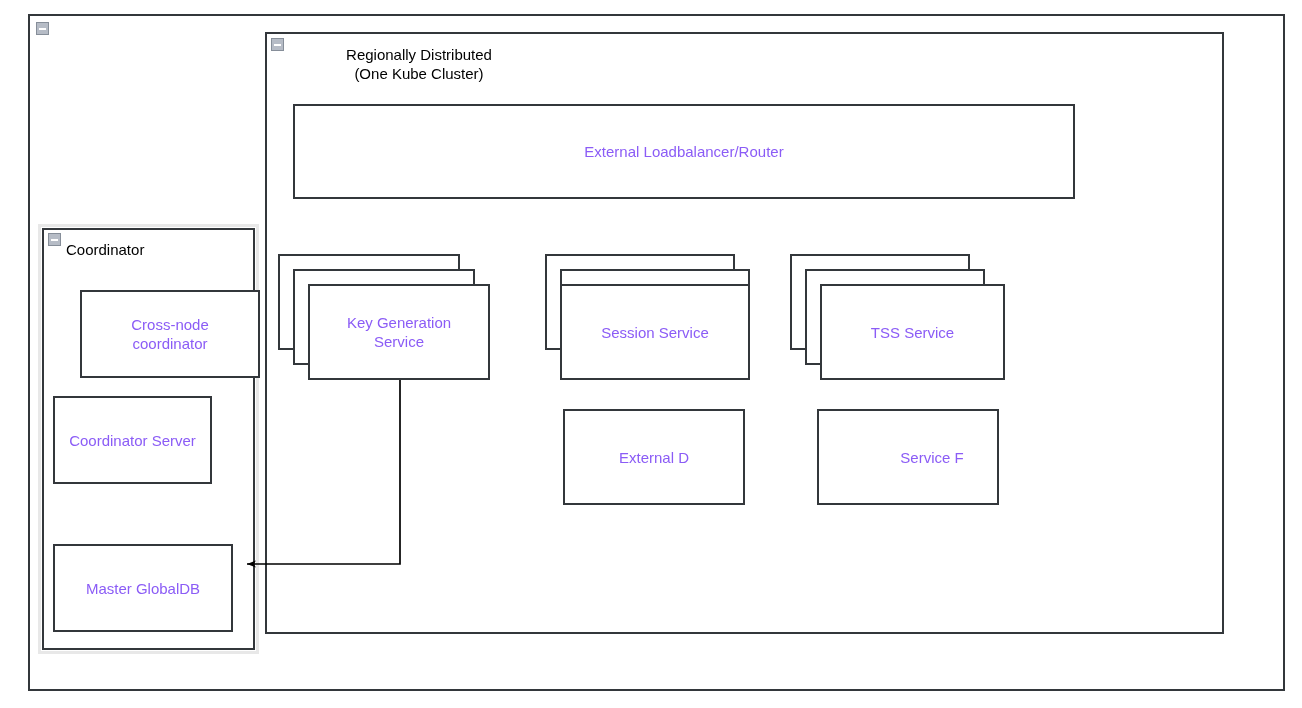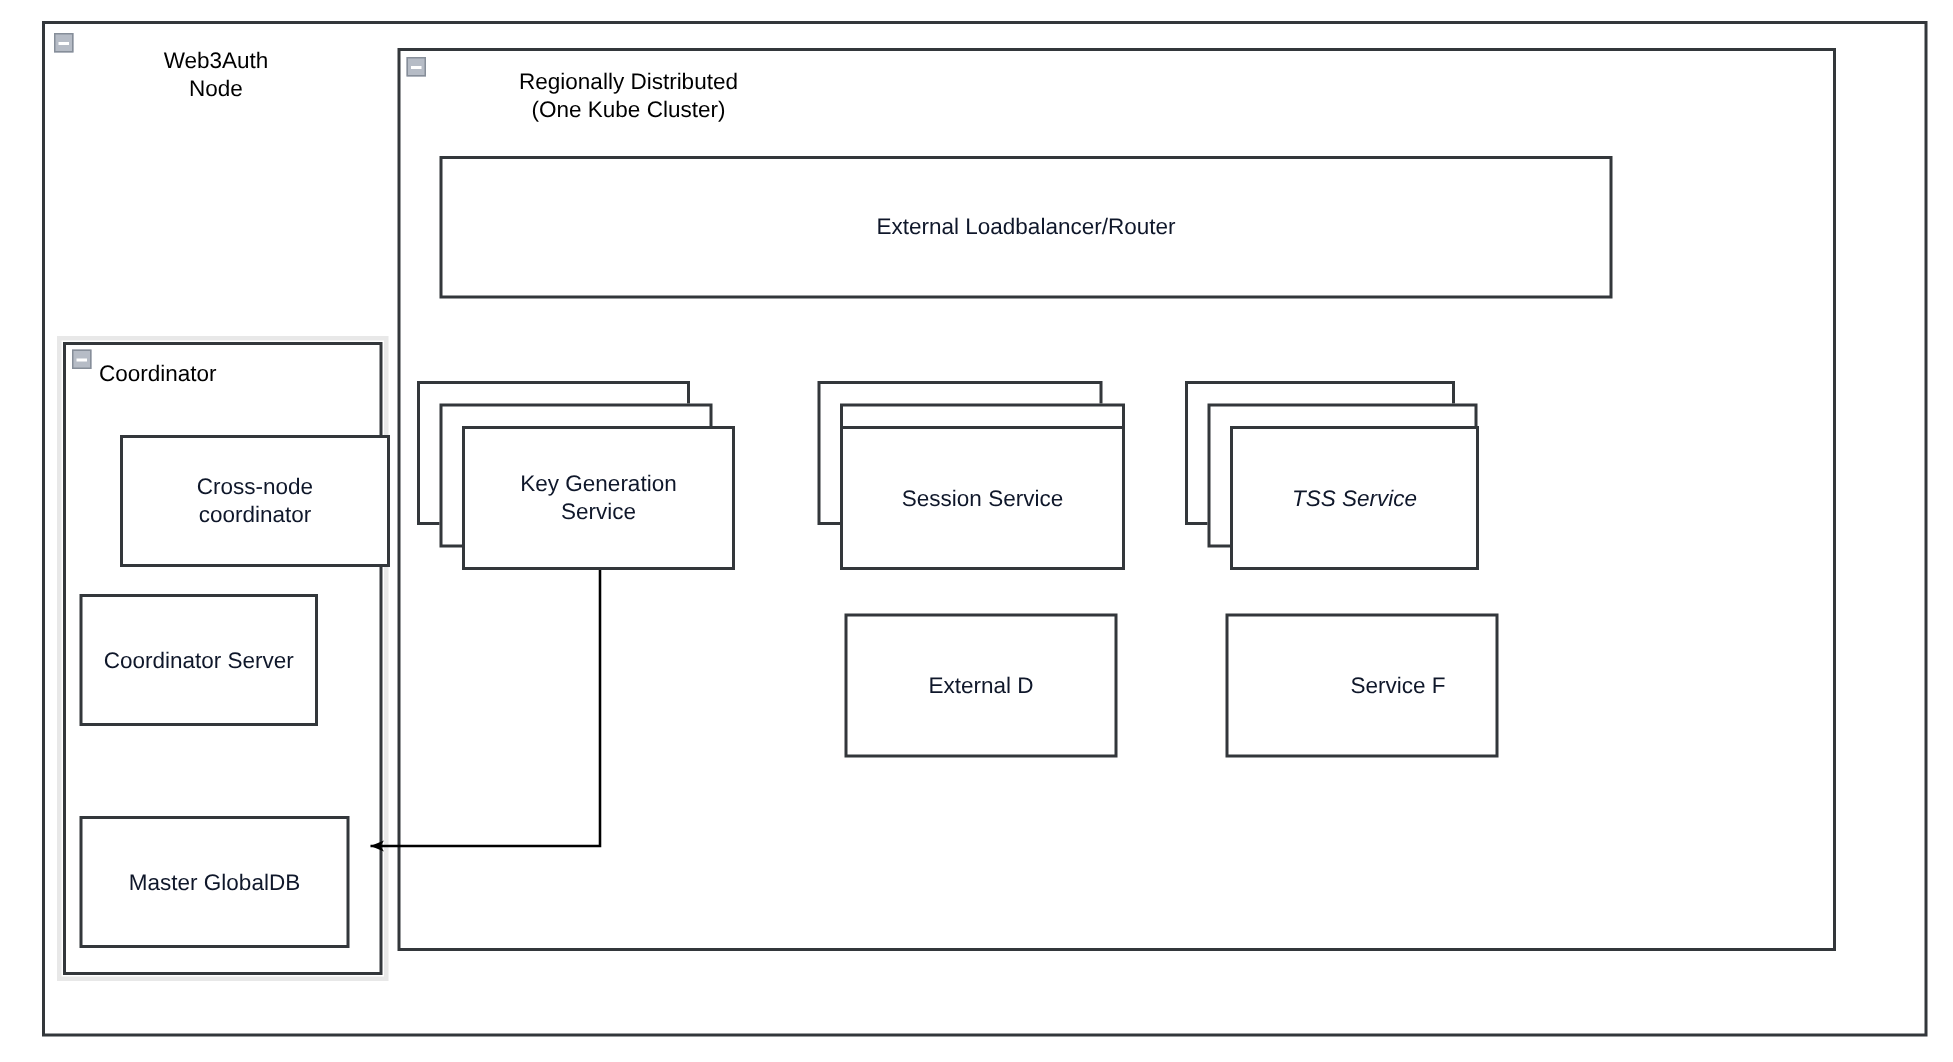--- a/index.html
+++ b/index.html
@@ -35,21 +35,21 @@
     border: 2px solid #33373b;
     background: #ffffff;
     display: flex;
     align-items: center;
     justify-content: center;
     text-align: center;
   }
   .label {
     font-size: 15px;
     line-height: 19px;
-    color: #0f172a;
+    color: #8b5cf6;
     white-space: pre-line;
   }
 
   
   .container-title {
     position: absolute;
     font-size: 15px;
     line-height: 19px;
     color: #000000;
     white-space: pre-line;
@@ -116,22 +116,20 @@
 </style>
 </head>
 <body>
 
 <div id="canvas">
 
   <div class="container-box box" style="left:28px; top:14px; width:1257px; height:677px;"></div>
 
   <div class="collapse-icon" style="left:36px; top:22px;"></div>
 
-  <div class="container-title" style="left:56px; top:31px; width:176px;">Web3Auth
-Node</div>
 
   <div class="container-box box" style="left:265px; top:32px; width:959px; height:602px;"></div>
 
   <div class="collapse-icon" style="left:271px; top:38px;"></div>
 
   <div class="container-title" style="left:289px; top:45px; width:260px;">Regionally Distributed
 (One Kube Cluster)</div>
 
   <div class="leaf-box box" style="left:293px; top:104px; width:782px; height:95px;">
     <span class="label">External Loadbalancer/Router</span>
@@ -150,21 +148,21 @@
     <div class="card" style="left:0px; top:0px; width:190px; height:96px;"></div>
     <div class="card" style="left:15px; top:15px; width:190px; height:96px;"></div>
     <div class="card front" style="left:15px; top:30px; width:190px; height:96px;">
       <span class="label">Session Service</span>
     </div>
   </div>
 
   <div class="stack" style="left:790px; top:254px; width:210px; height:126px;">
     <div class="card" style="left:0px; top:0px; width:180px; height:96px;"></div>
     <div class="card" style="left:15px; top:15px; width:180px; height:96px;"></div>
-    <div class="card front" style="left:30px; top:30px; width:166px; height:96px;font-style:italic;">
+    <div class="card front" style="left:30px; top:30px; width:185px; height:96px;">
       <span class="label">TSS Service</span>
     </div>
   </div>
 
   <div class="leaf-box box" style="left:563px; top:409px; width:182px; height:96px;">
     <span class="label">External D</span>
   </div>
 
   <div class="leaf-box box" style="left:817px; top:409px; width:182px; height:96px;padding-left:48px;">
     <span class="label">Service F</span>

